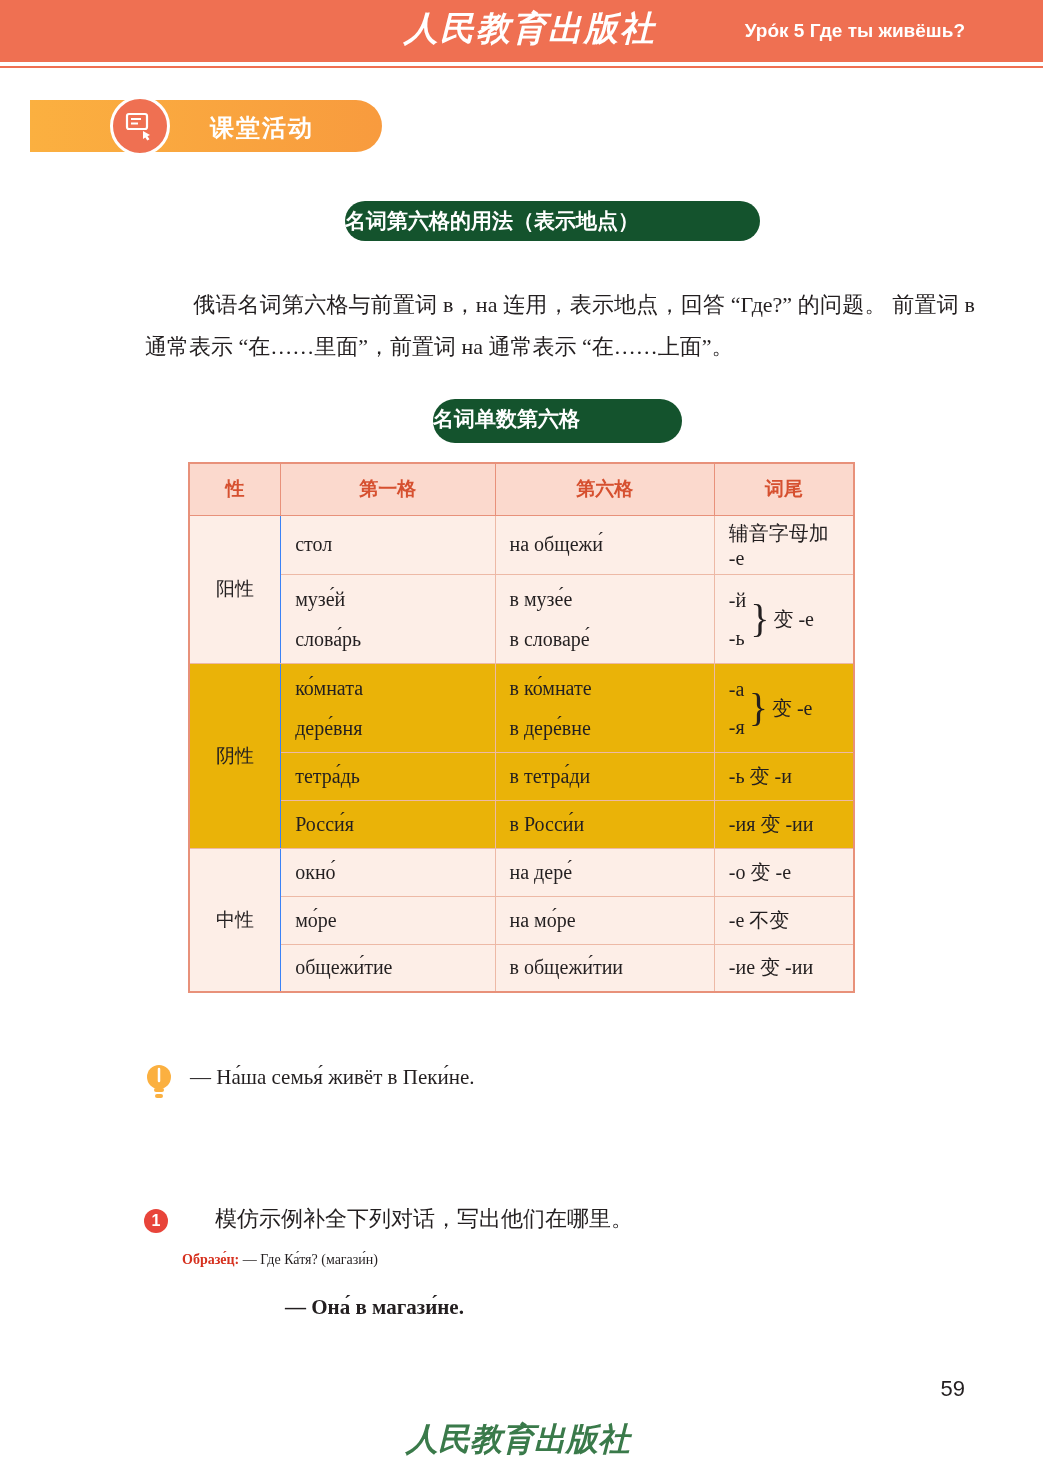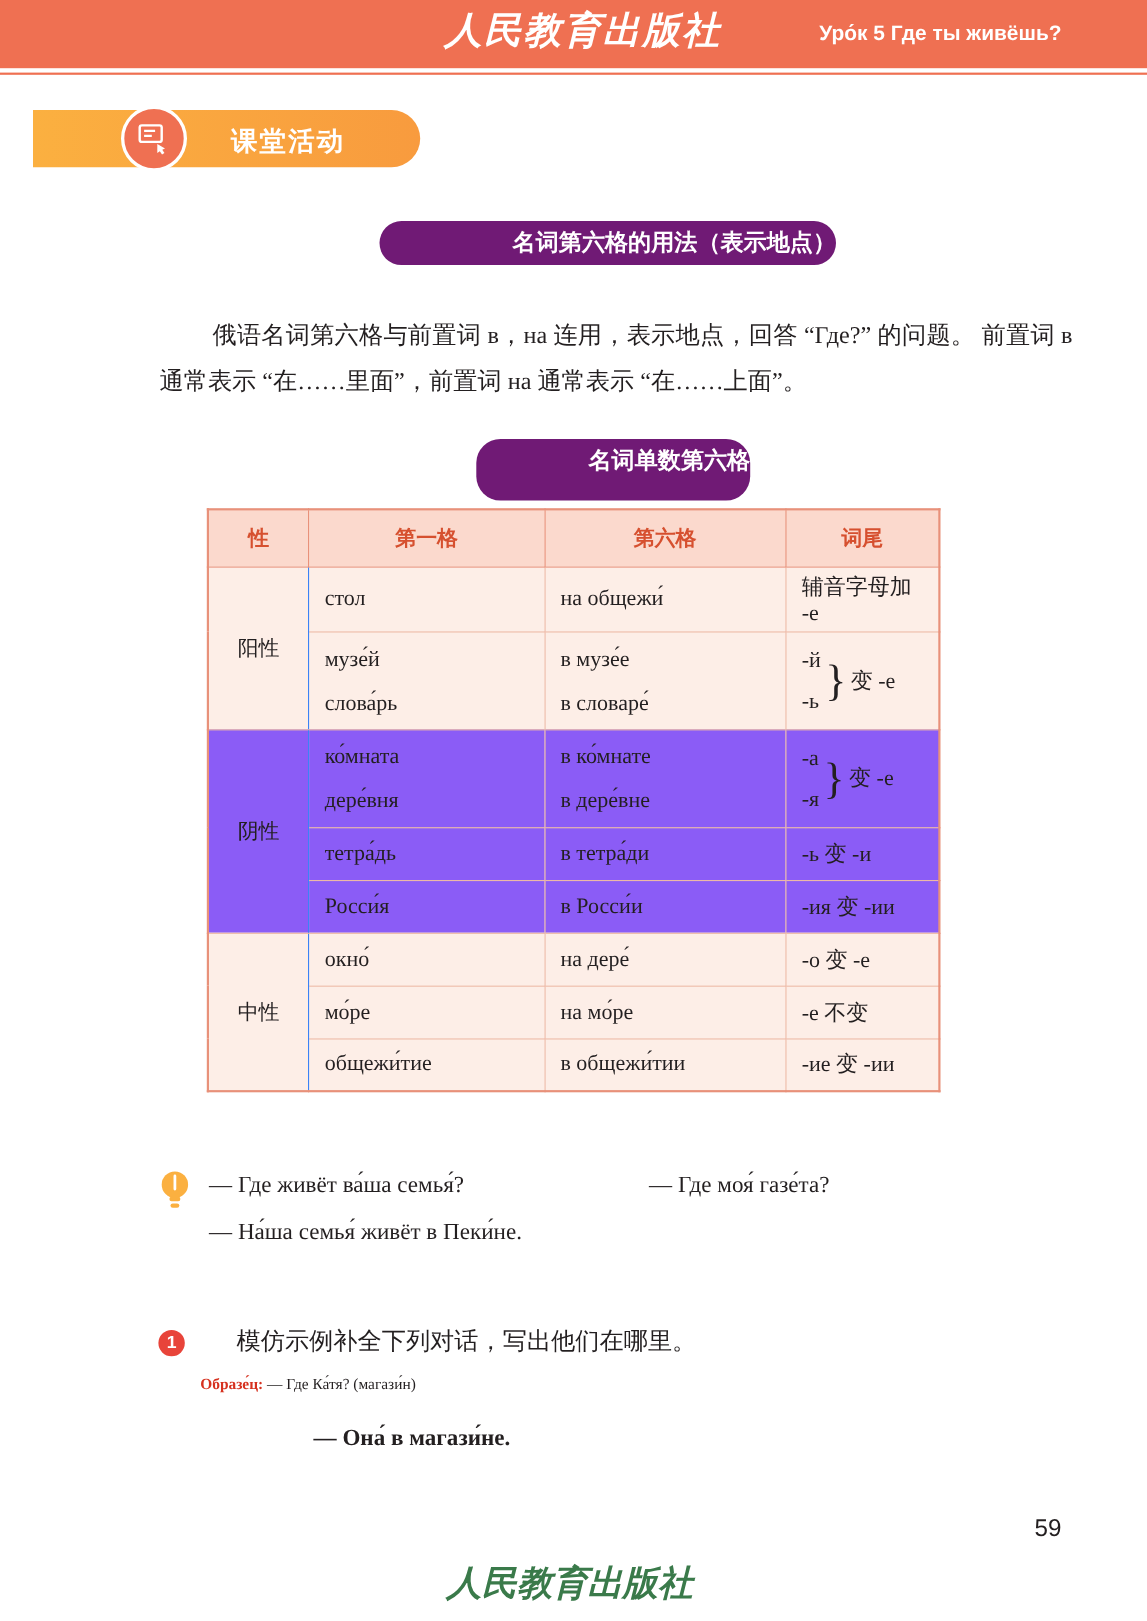--- a/index.html
+++ b/index.html
@@ -78,37 +78,37 @@
     font-family: "Liberation Sans", sans-serif;
     font-size: 24px;
     font-weight: bold;
     color: #ffffff;
     letter-spacing: 2px;
   }
 
   
   .pill {
     position: absolute;
-    background: #701a75;
+    background: #14532d;
     border-radius: 22px;
     color: #ffffff;
     font-family: "Liberation Sans", sans-serif;
     font-weight: bold;
-    text-align: right;
+    text-align: left;
     white-space: nowrap;
   }
   .pill-1 {
     top: 201px; left: 345px;
     width: 415px; height: 40px;
     line-height: 40px;
     font-size: 21px;
   }
   .pill-2 {
     top: 399px; left: 433px;
-    width: 249px; height: 56px;
+    width: 249px; height: 44px;
     line-height: 40px;
     font-size: 21px;
   }
 
   
   .para {
     position: absolute;
     top: 268px; left: 145px;
     width: 830px;
     font-size: 22px;
@@ -145,21 +145,21 @@
     padding: 4px 14px;
     vertical-align: middle;
   }
   .grammar-table td.gender {
     text-align: center;
     font-family: "Liberation Sans", sans-serif;
     font-size: 19px;
     border-right: 1px solid #3b82f6;
   }
   .grammar-table tr.odd td { background: #fdeee7; }
-  .grammar-table tr.even td { background: #8b5cf6; }
+  .grammar-table tr.even td { background: #eab308; }
   .col-gender { width: 92px; }
   .col-nom { width: 215px; }
   .col-prep { width: 220px; }
   .col-end { width: 140px; }
   .cell-двух { padding-top: 2px; padding-bottom: 2px; }
   .two-line { line-height: 40px; }
   .brace-wrap {
     display: flex;
     align-items: center;
     gap: 4px;
@@ -373,24 +373,20 @@
 <div class="bulb">
   <svg viewBox="0 0 34 40" width="34" height="40">
     <circle cx="17" cy="15" r="12" fill="#fbb040"></circle>
     <rect x="12" y="26" width="10" height="4" rx="2" fill="#fbb040"></rect>
     <rect x="13" y="32" width="8" height="4" rx="2" fill="#fbb040"></rect>
     <path d="M17 7 v12" stroke="#ffffff" stroke-width="2.5" stroke-linecap="round"></path>
   </svg>
 </div>
 <div class="dialogue">
   <div class="row">
-    <div class="c1">— Где живёт ва́ша семья́?</div>
-    <div class="c2">— Где моя́ газе́та?</div>
-  </div>
-  <div class="row">
     <div class="c1">— На́ша семья́ живёт в Пеки́не.</div>
   </div>
 </div>
 
 <div class="ex-num">1</div>
 <div class="ex-text">模仿示例补全下列对话，写出他们在哪里。</div>
 <div class="ex-model">
   <b>Образе́ц:</b>
   <span>— Где Ка́тя? (магази́н)</span>
 </div>

